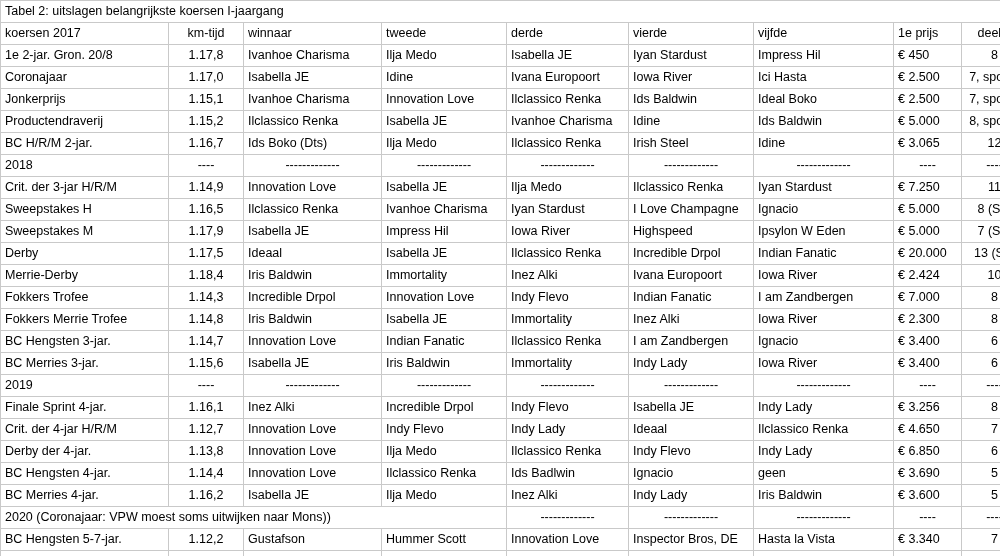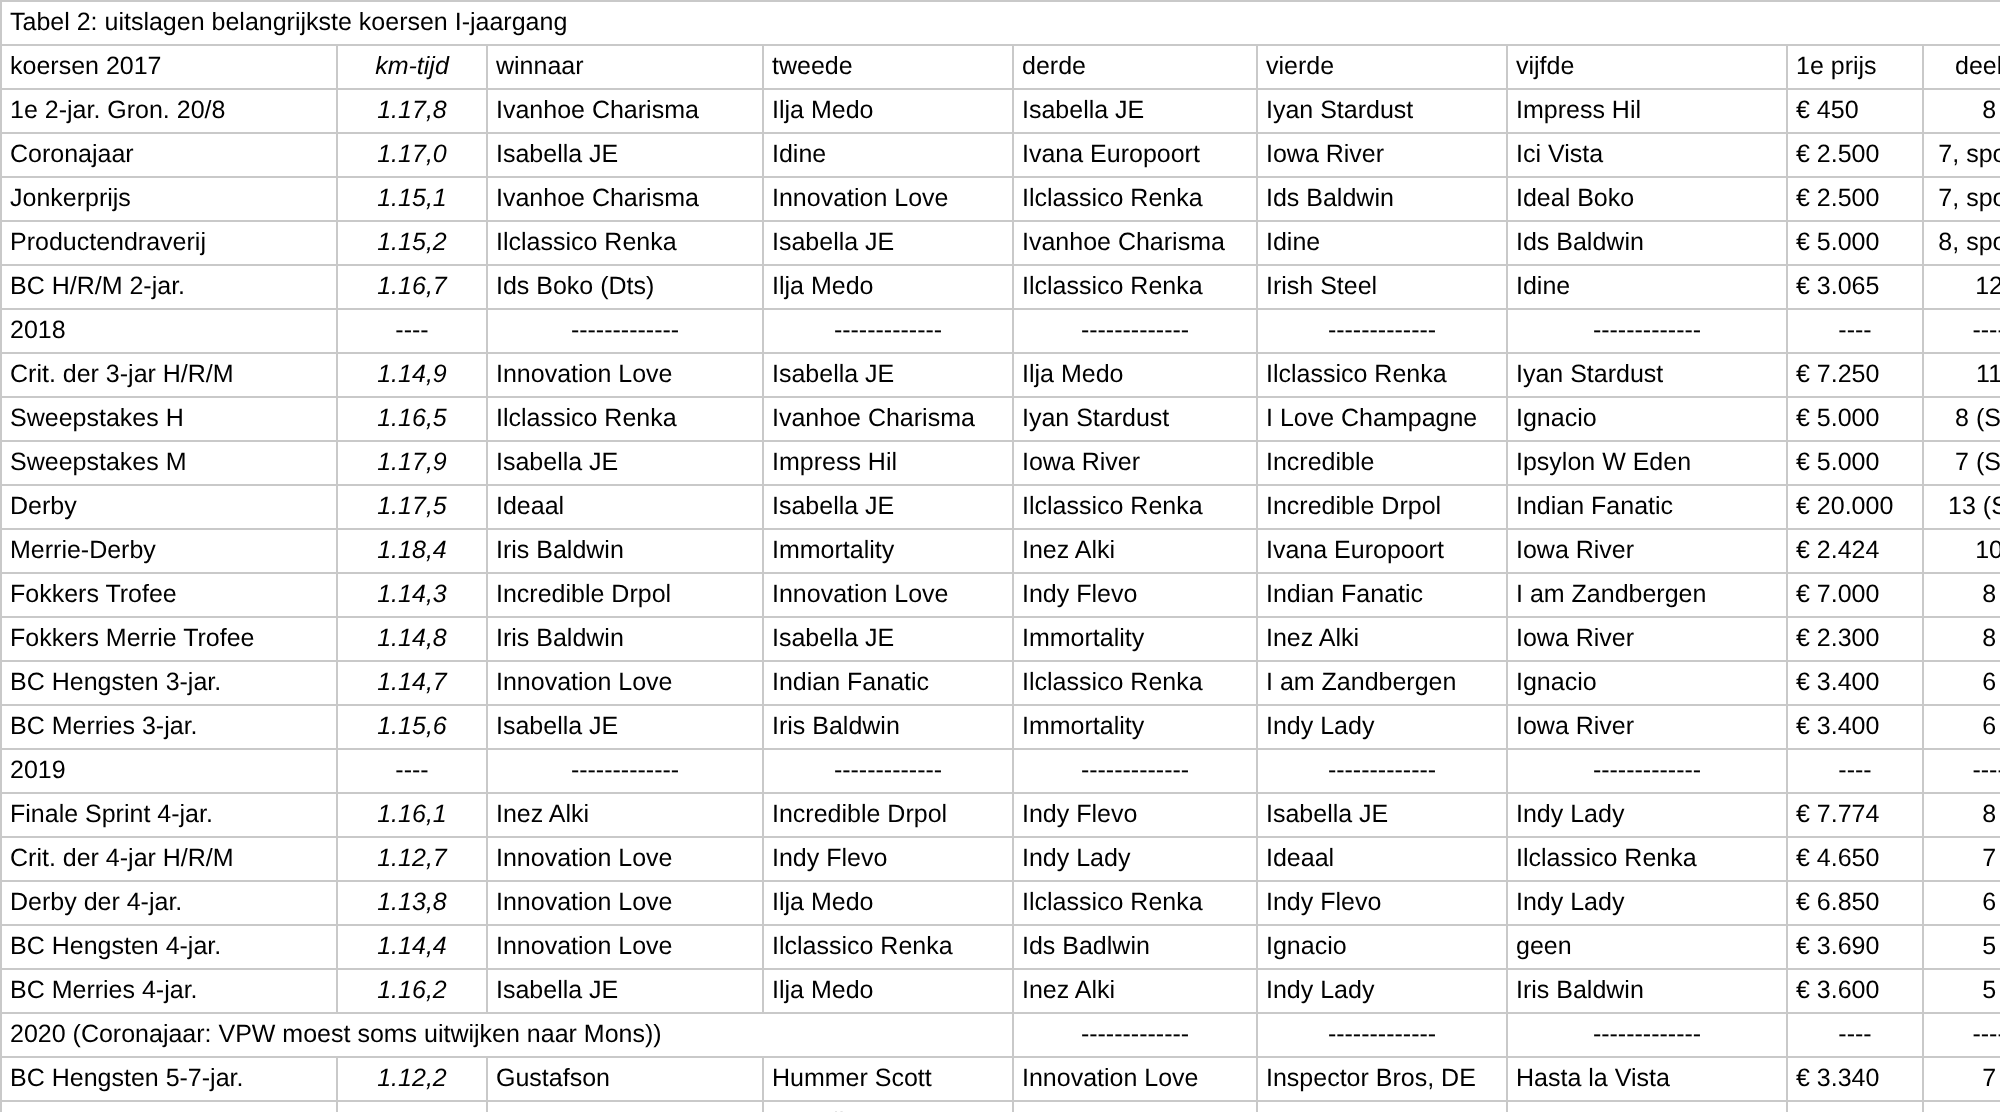--- a/index.html
+++ b/index.html
@@ -45,21 +45,21 @@
   col.c6 { width: 140px; }
   col.c7 { width: 68px; }
   col.c8 { width: 66px; }
 
   .title-row td {
     border: none;
     border-bottom: 1px solid #c9c9c9;
     font-size: 13px;
     padding-left: 3px;
   }
-  .num { text-align: center; font-style: italic; }
+  .num { text-align: center; }
   .money { text-align: left; padding-right: 6px; }
   .deeln { text-align: center; }
   .dash { text-align: center; letter-spacing: 0px; }
 </style>
 </head>
 <body>
 
 <div class="sheet">
   <table class="grid">
     <colgroup>
@@ -99,21 +99,21 @@
           <td class="money">€ 450</td>
           <td class="deeln">8</td>
         </tr>
         <tr>
           <td class="">Coronajaar</td>
           <td class="num">1.17,0</td>
           <td class="">Isabella JE</td>
           <td class="">Idine</td>
           <td class="">Ivana Europoort</td>
           <td class="">Iowa River</td>
-          <td class="">Ici Vista</td>
+          <td class="">Ici Hasta</td>
           <td class="money">€ 2.500</td>
           <td class="deeln">7, spons.</td>
         </tr>
         <tr>
           <td class="">Jonkerprijs</td>
           <td class="num">1.15,1</td>
           <td class="">Ivanhoe Charisma</td>
           <td class="">Innovation Love</td>
           <td class="">Ilclassico Renka</td>
           <td class="">Ids Baldwin</td>
@@ -175,21 +175,21 @@
           <td class="">Ignacio</td>
           <td class="money">€ 5.000</td>
           <td class="deeln">8 (Sp)</td>
         </tr>
         <tr>
           <td class="">Sweepstakes M</td>
           <td class="num">1.17,9</td>
           <td class="">Isabella JE</td>
           <td class="">Impress Hil</td>
           <td class="">Iowa River</td>
-          <td class="">Incredible</td>
+          <td class="">Highspeed</td>
           <td class="">Ipsylon W Eden</td>
           <td class="money">€ 5.000</td>
           <td class="deeln">7 (Sp)</td>
         </tr>
         <tr>
           <td class="">Derby</td>
           <td class="num">1.17,5</td>
           <td class="">Ideaal</td>
           <td class="">Isabella JE</td>
           <td class="">Ilclassico Renka</td>
@@ -265,21 +265,21 @@
           <td class="dash">----</td>
         </tr>
         <tr>
           <td class="">Finale Sprint 4-jar.</td>
           <td class="num">1.16,1</td>
           <td class="">Inez Alki</td>
           <td class="">Incredible Drpol</td>
           <td class="">Indy Flevo</td>
           <td class="">Isabella JE</td>
           <td class="">Indy Lady</td>
-          <td class="money">€ 7.774</td>
+          <td class="money">€ 3.256</td>
           <td class="deeln">8</td>
         </tr>
         <tr>
           <td class="">Crit. der 4-jar H/R/M</td>
           <td class="num">1.12,7</td>
           <td class="">Innovation Love</td>
           <td class="">Indy Flevo</td>
           <td class="">Indy Lady</td>
           <td class="">Ideaal</td>
           <td class="">Ilclassico Renka</td>

